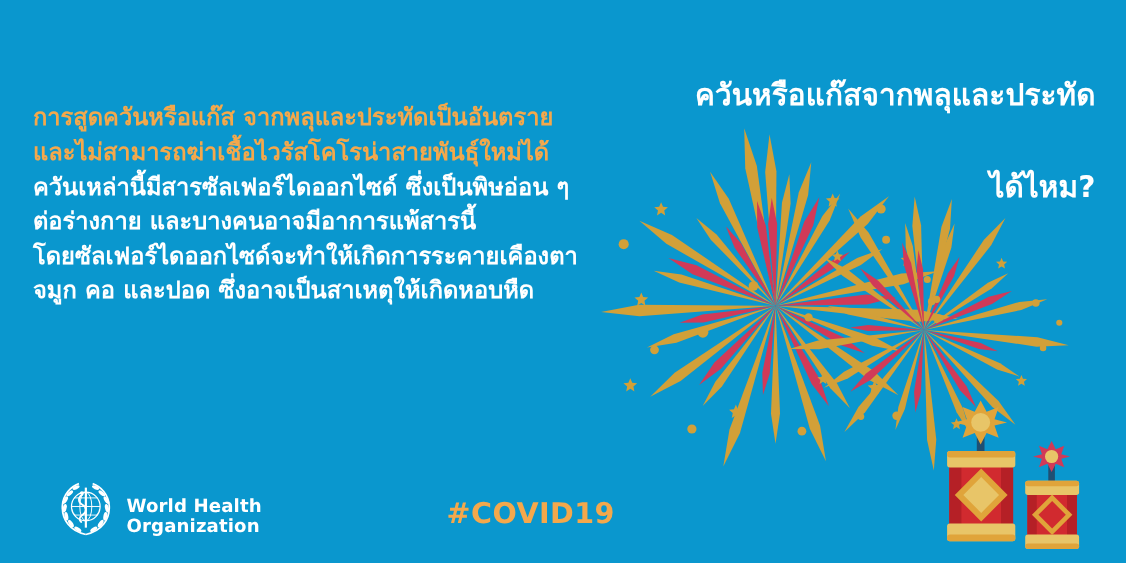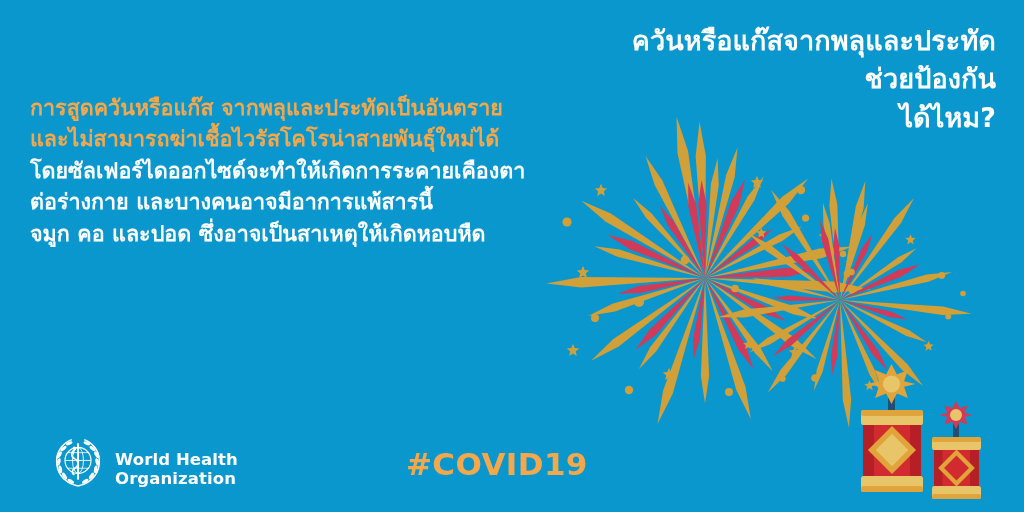--- a/index.html
+++ b/index.html
@@ -34,21 +34,21 @@
     right: 28px;
     width: 470px;
     text-align: right;
     color: #ffffff;
     font-weight: bold;
     font-size: 27px;
     line-height: 1.42;
     letter-spacing: .1px;
     z-index: 5;
   }
-  .headline .hl-line { display: block; white-space: nowrap; }
+  .headline .hl-line { display: block; white-space: nowrap; margin-top: 46px; }
 
   
   .body-copy {
     position: absolute;
     top: 92px;
     left: 30px;
     width: 560px;
     z-index: 5;
   }
   .body-copy .copy-line {
@@ -81,21 +81,21 @@
     letter-spacing: .1px;
   }
   .who-wordmark span { display: block; }
 
   .hashtag {
     position: absolute;
     left: 406px;
     bottom: 30px;
     color: #f4a84b;
     font-weight: bold;
-    font-size: 31px;
+    font-size: 26px;
     letter-spacing: .4px;
     z-index: 5;
     text-align: center;
   }
 </style>
 </head>
 <body>
 
 <div class="poster">
 
@@ -274,29 +274,29 @@
         <g transform="translate(956.5,468)">
           <rect x="-13" y="-13" width="26" height="26" transform="rotate(45)" fill="#e0a43a"></rect>
           <rect x="-8.8" y="-8.8" width="17.6" height="17.6" transform="rotate(45)" fill="#d12a2f"></rect>
         </g>
       </g>
     </svg>
   </div>
 
   <div class="headline">
     <span class="hl-line">ควันหรือแก๊สจากพลุและประทัด</span>
-    <span class="hl-line">ช่วยป้องกัน</span>
     <span class="hl-line">ได้ไหม?</span>
   </div>
 
   <div class="body-copy">
     <span class="copy-line accent">การสูดควันหรือแก๊ส จากพลุและประทัดเป็นอันตราย</span>
     <span class="copy-line accent">และไม่สามารถฆ่าเชื้อไวรัสโคโรน่าสายพันธุ์ใหม่ได้</span>
+    <span class="copy-line">ควันเหล่านี้มีสารซัลเฟอร์ไดออกไซด์ ซึ่งเป็นพิษอ่อน ๆ</span>
+    <span class="copy-line">ต่อร่างกาย และบางคนอาจมีอาการแพ้สารนี้</span>
     <span class="copy-line">โดยซัลเฟอร์ไดออกไซด์จะทำให้เกิดการระคายเคืองตา</span>
-    <span class="copy-line">ต่อร่างกาย และบางคนอาจมีอาการแพ้สารนี้</span>
     <span class="copy-line">จมูก คอ และปอด ซึ่งอาจเป็นสาเหตุให้เกิดหอบหืด</span>
   </div>
 
   <div class="who-logo">
     <div class="who-emblem">
       <svg viewBox="0 0 100 100" xmlns="http://www.w3.org/2000/svg" aria-hidden="true">
         <g fill="none" stroke="#ffffff" stroke-width="2.4">
 
           <path d="M50 96 C22 90 8 70 9 46 C10 26 24 12 38 7" stroke-width="3"></path>
           <path d="M50 96 C78 90 92 70 91 46 C90 26 76 12 62 7" stroke-width="3"></path>

